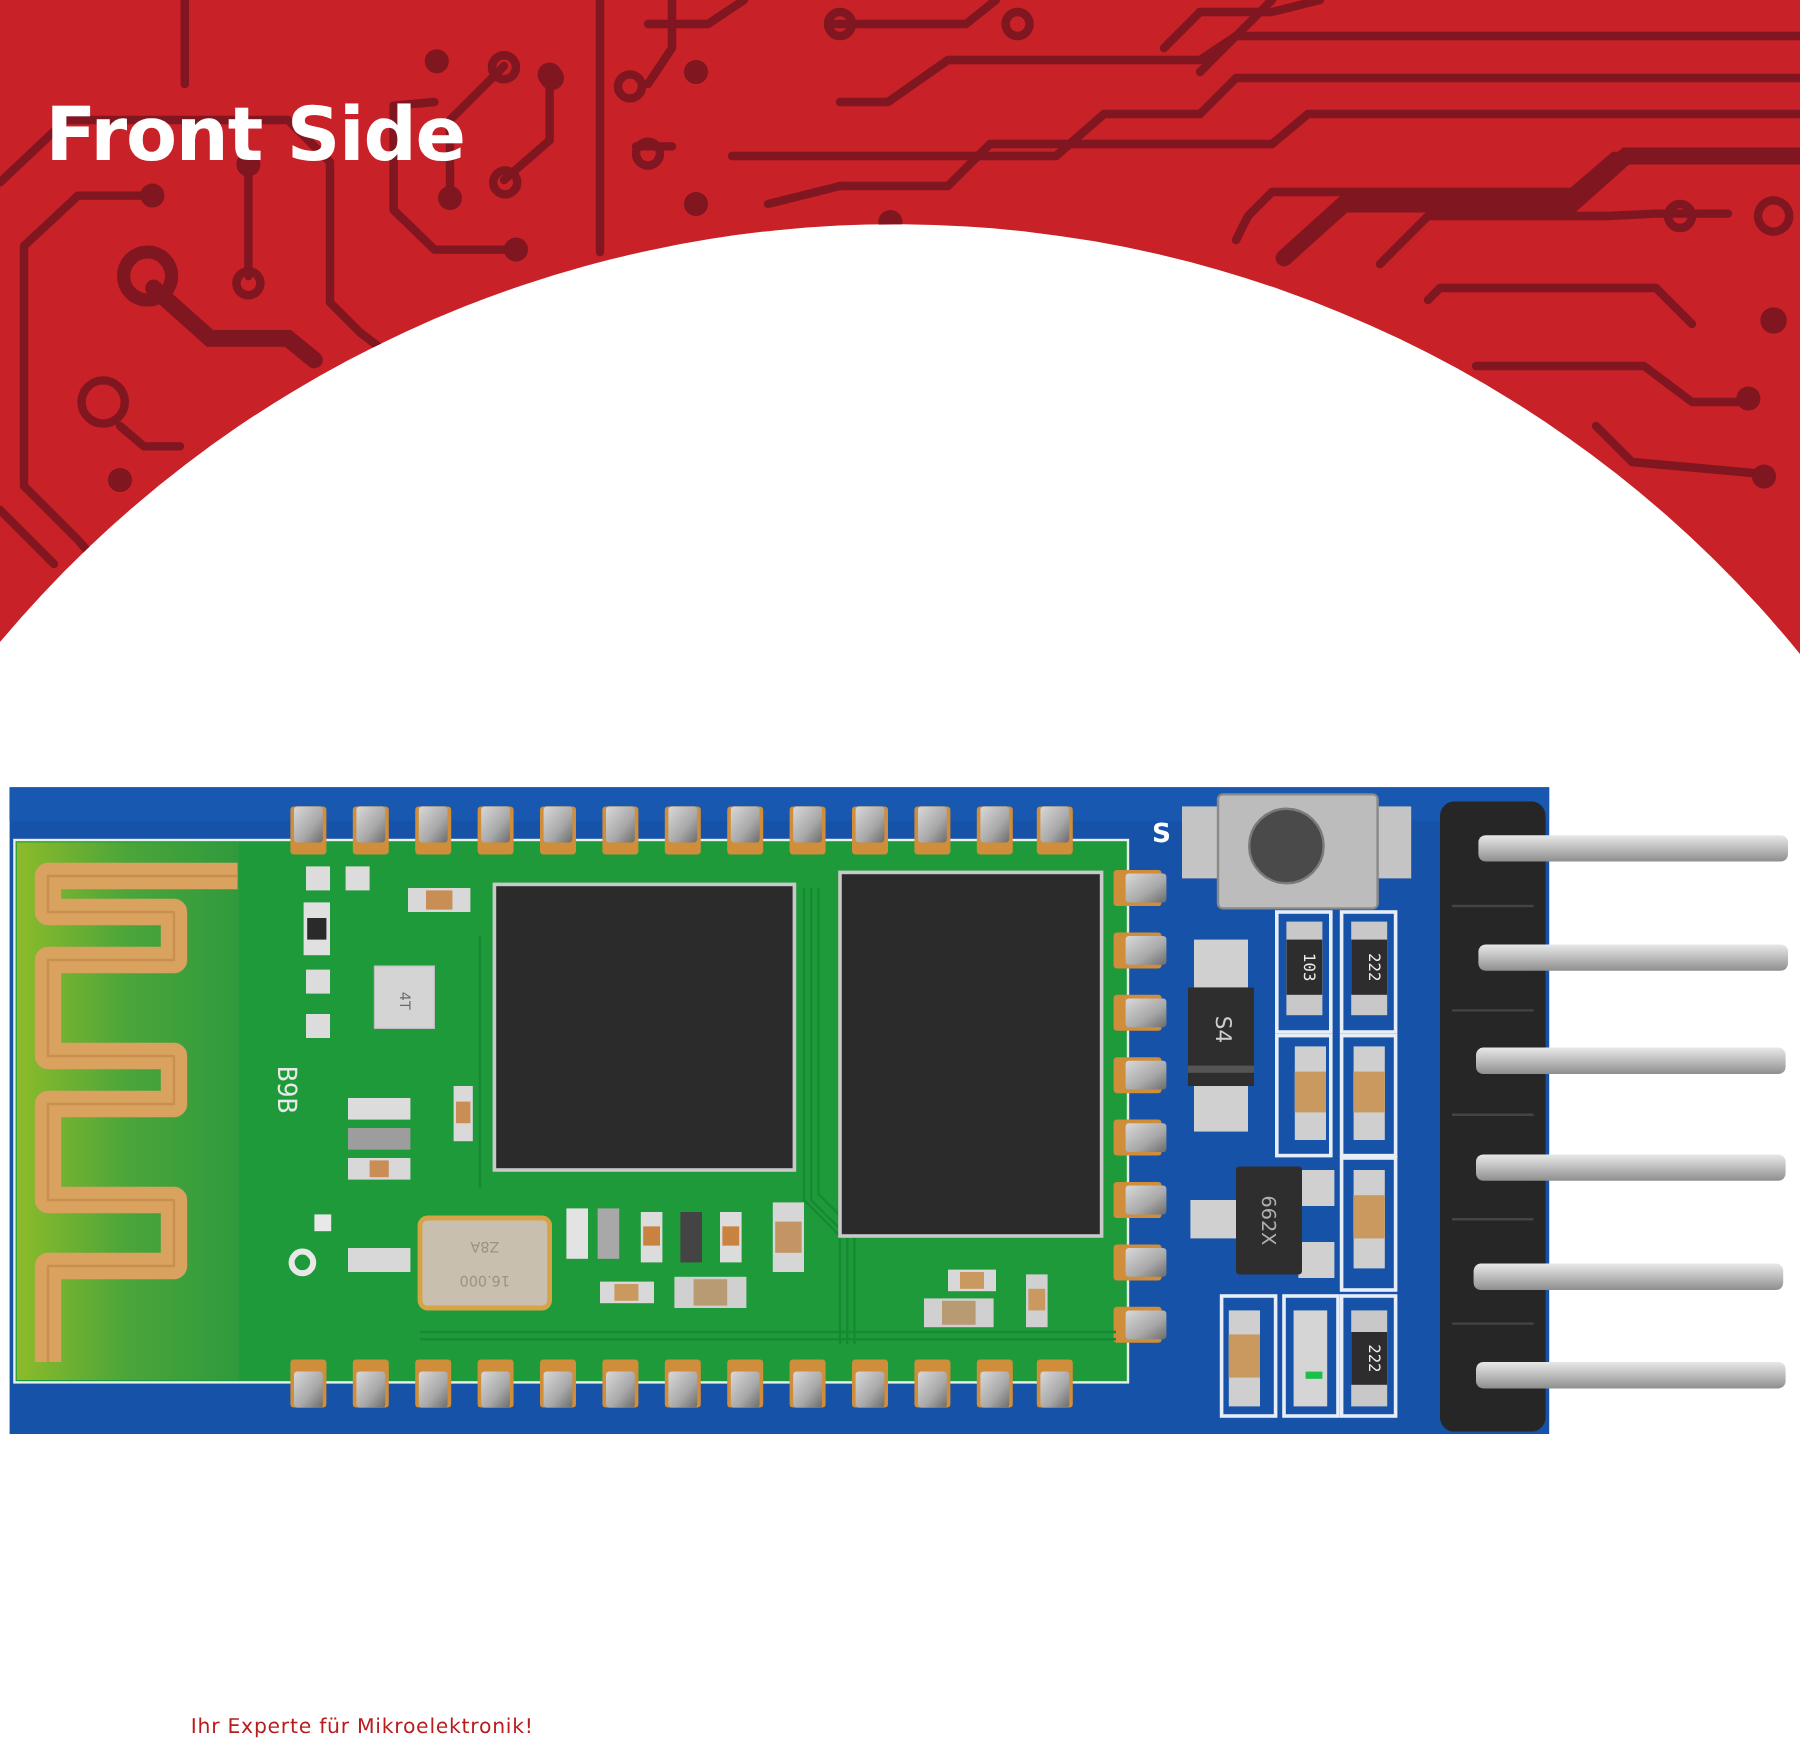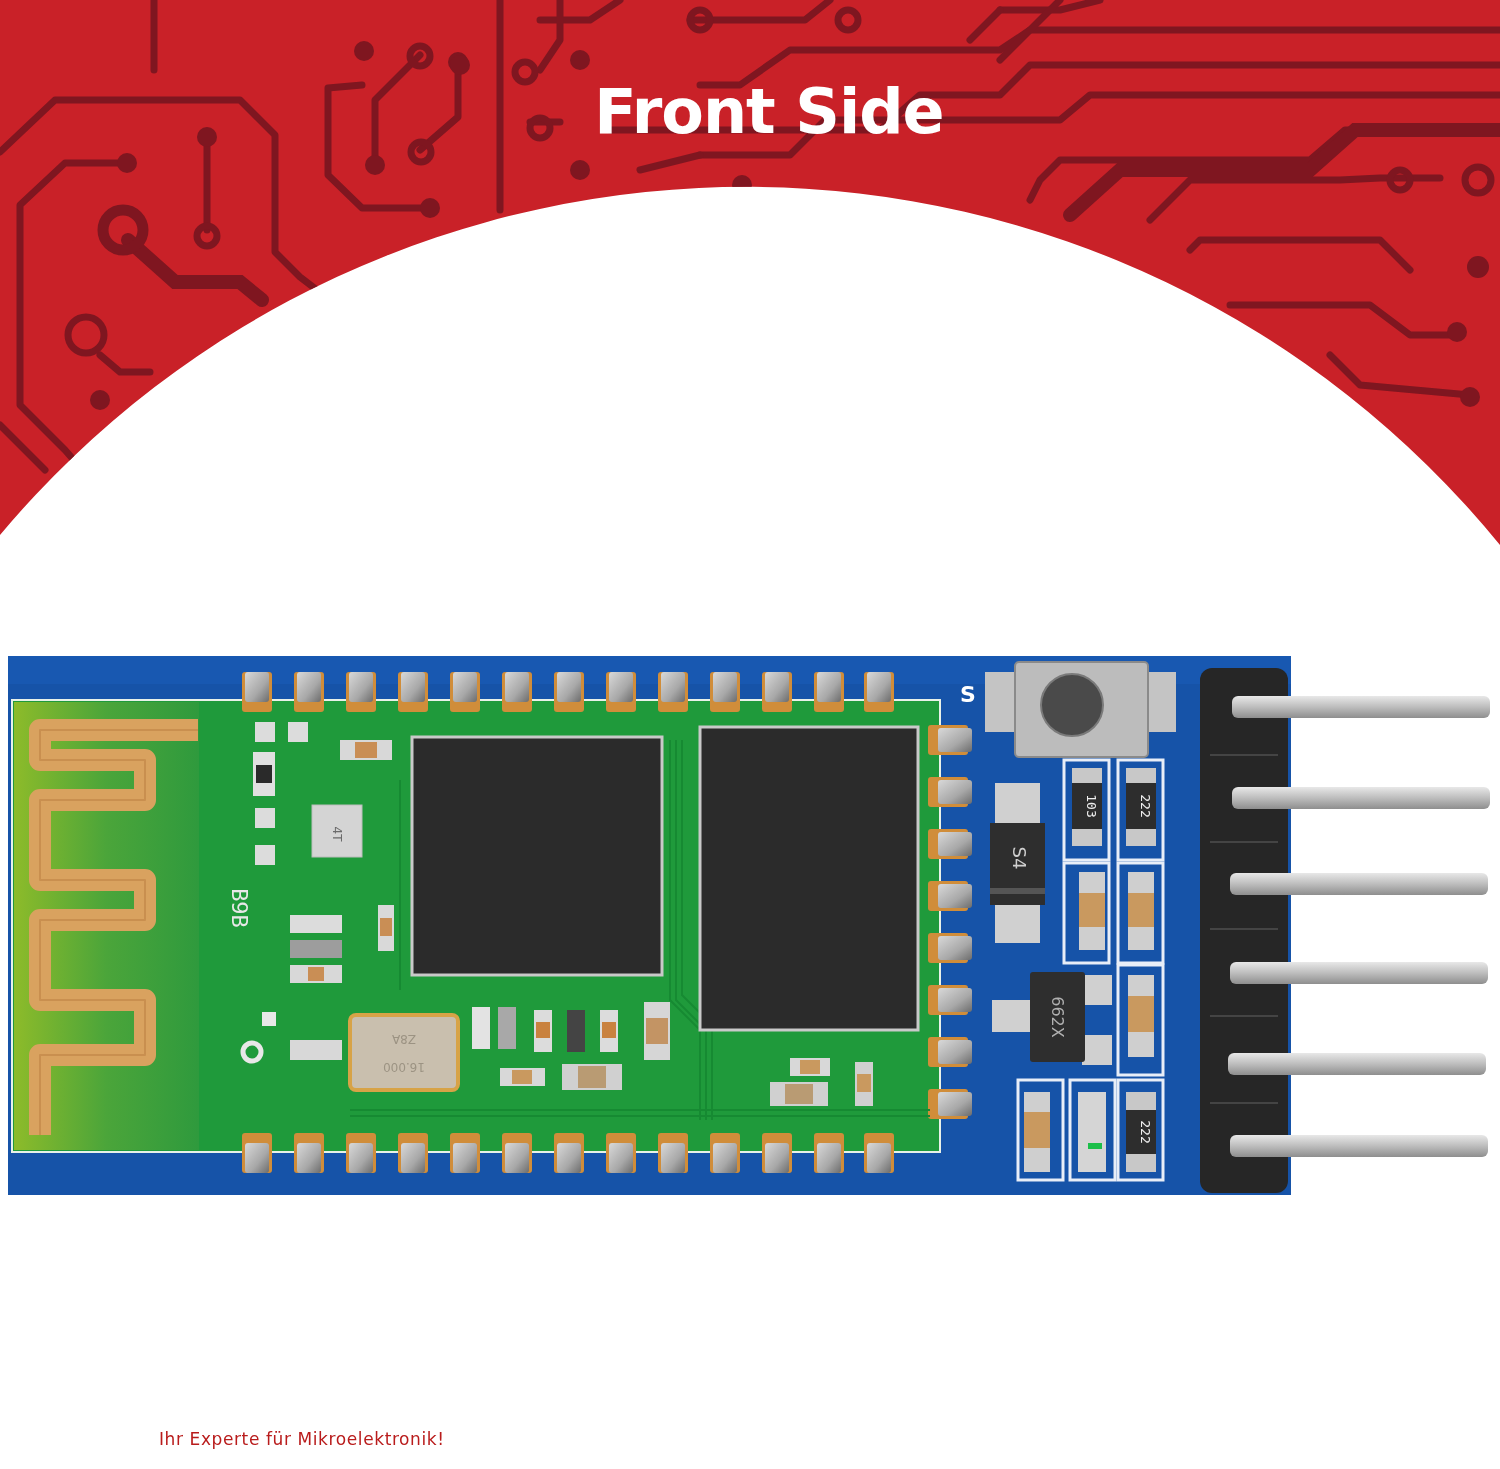--- a/index.html
+++ b/index.html
@@ -1,18 +1,18 @@
 <!DOCTYPE html>
 <html><head>
 <meta charset="utf-8">
 <style>
   html, body { margin: 0; padding: 0; background: #ffffff; }
   body { width: 1500px; height: 1469px; position: relative; overflow: hidden; font-family: "DejaVu Sans", sans-serif; }
   .banner { position: absolute; left: 0; top: 0; width: 1500px; height: 560px; }
-  .title { position: absolute; left: 0; width: 1500px; top: 72px; text-align: center; color: #ffffff;
+  .title { position: absolute; left: 0; width: 1500px; top: 72px; color: #ffffff;
            font-family: "DejaVu Sans", sans-serif; font-weight: bold; font-size: 62px; letter-spacing: -1px;
            text-indent: 38px; line-height: 80px; }
   .product { position: absolute; left: 0; top: 640px; width: 1500px; height: 580px; }
   .logo { position: absolute; left: 34px; top: 1385px; width: 470px; height: 80px; }
   .logo-word { position: absolute; left: 0; top: -12px; font-family: "DejaVu Sans", sans-serif; font-size: 66px;
                color: #d2232a; letter-spacing: 1px; font-weight: normal; line-height: 80px; }
   .logo-tag { position: absolute; left: 125px; top: 44px; font-family: "DejaVu Sans", sans-serif; font-size: 17px;
               color: #b91c1c; letter-spacing: 0.6px; white-space: nowrap; }
 </style>
 </head>

